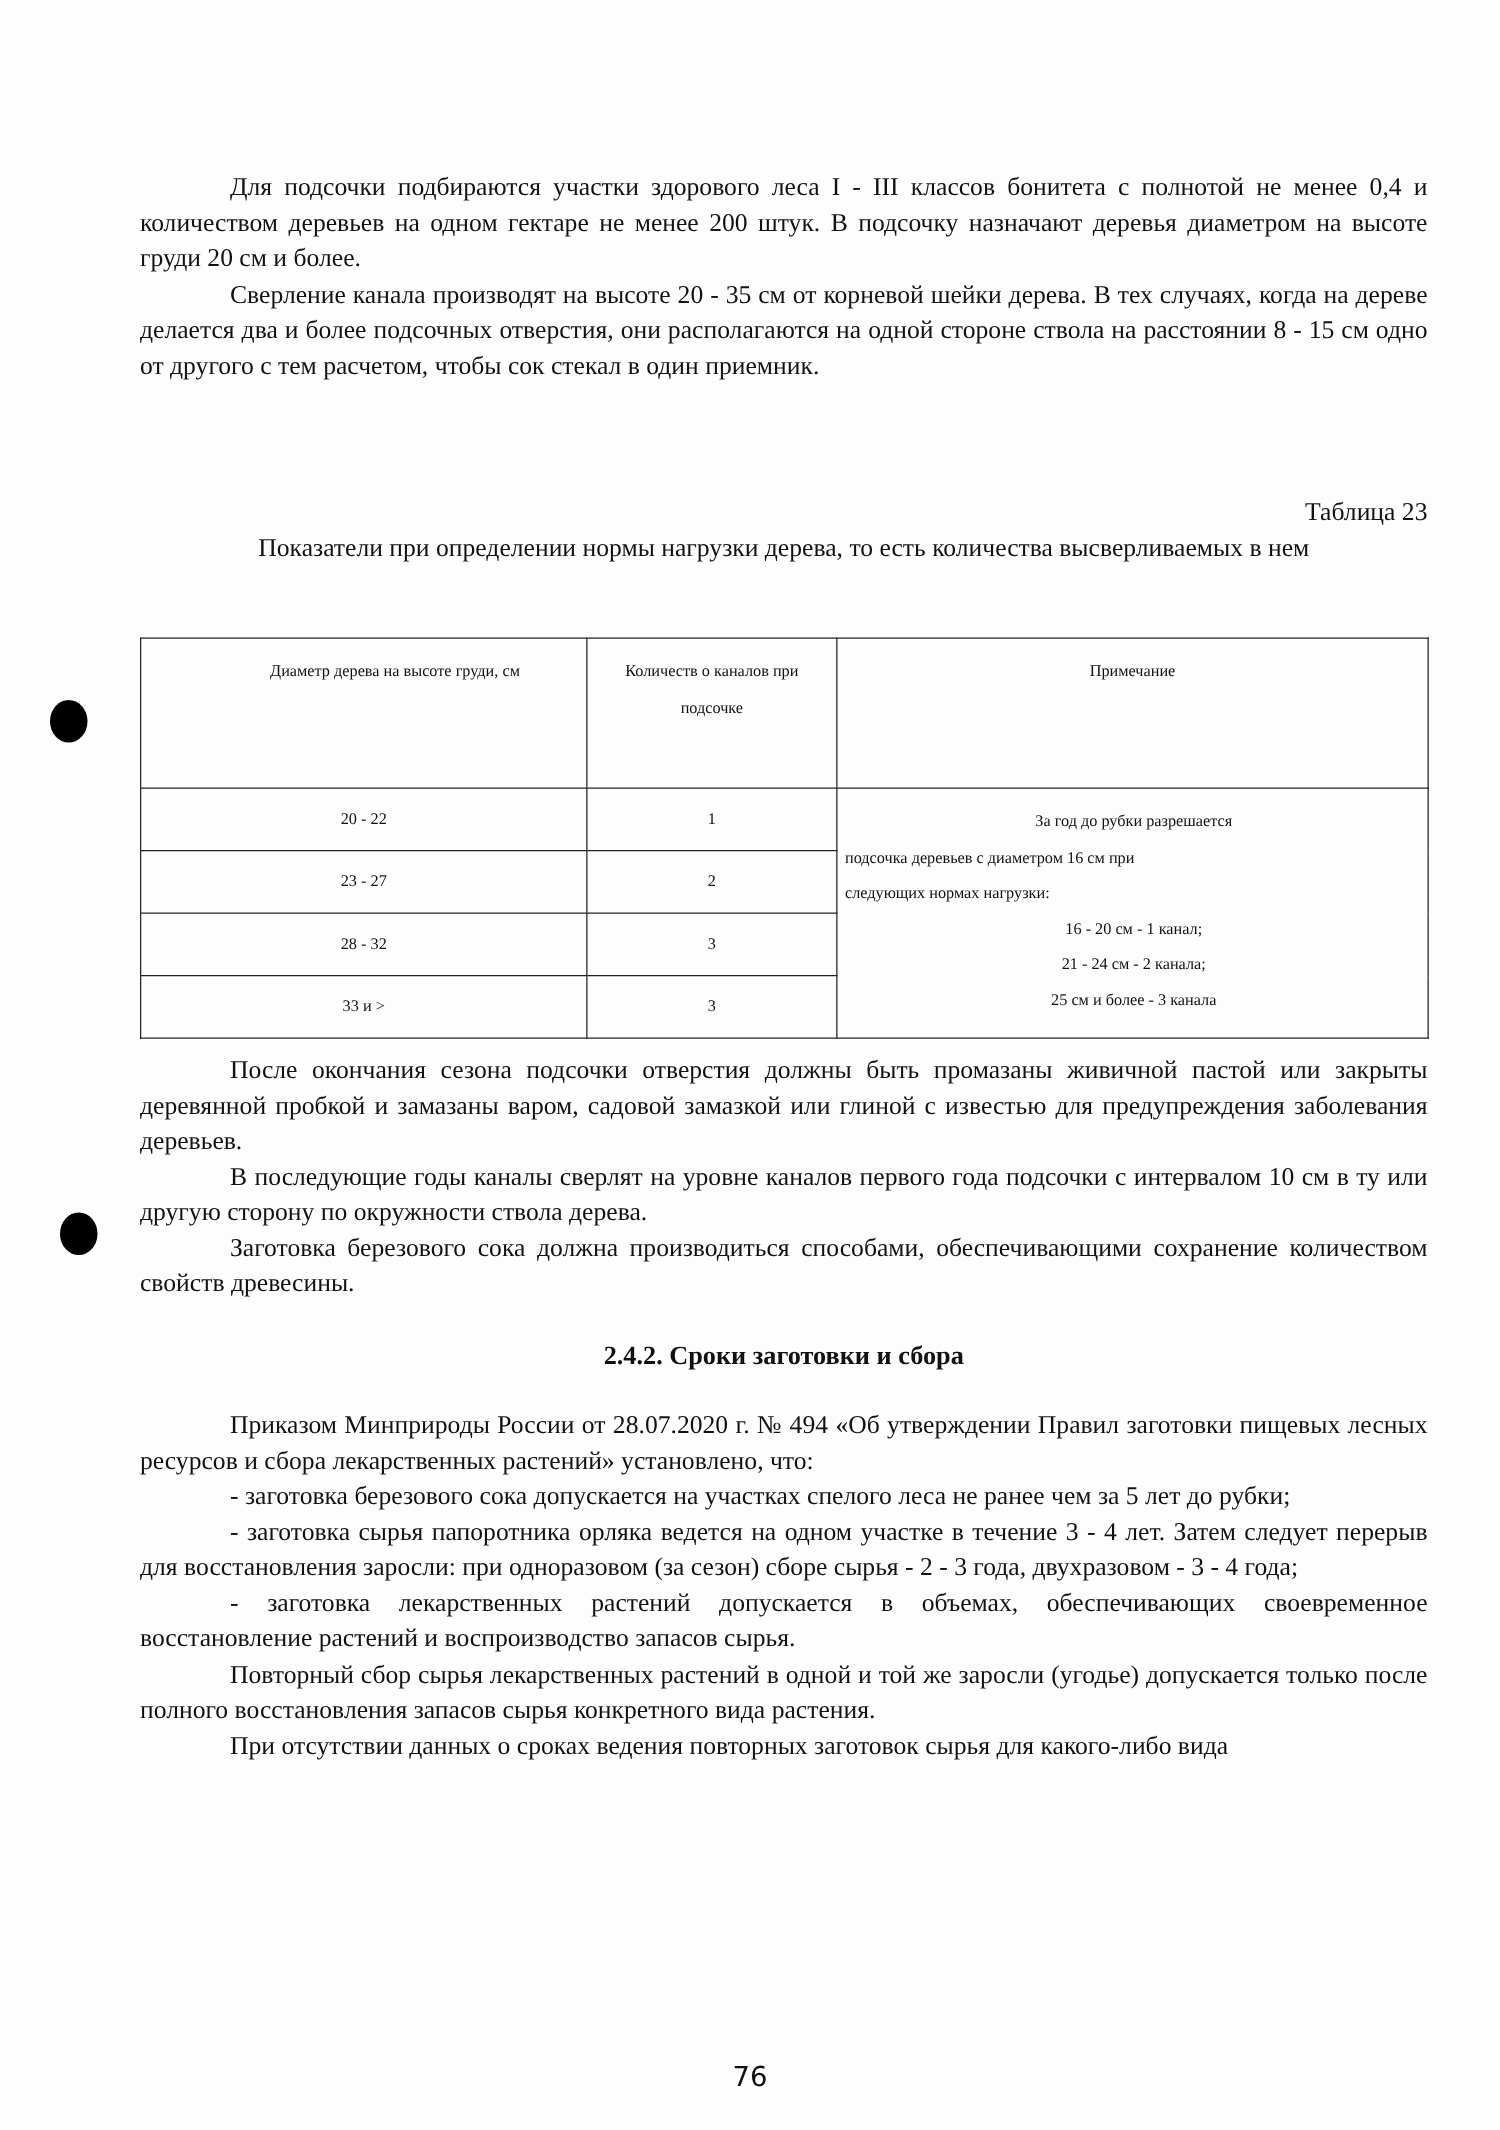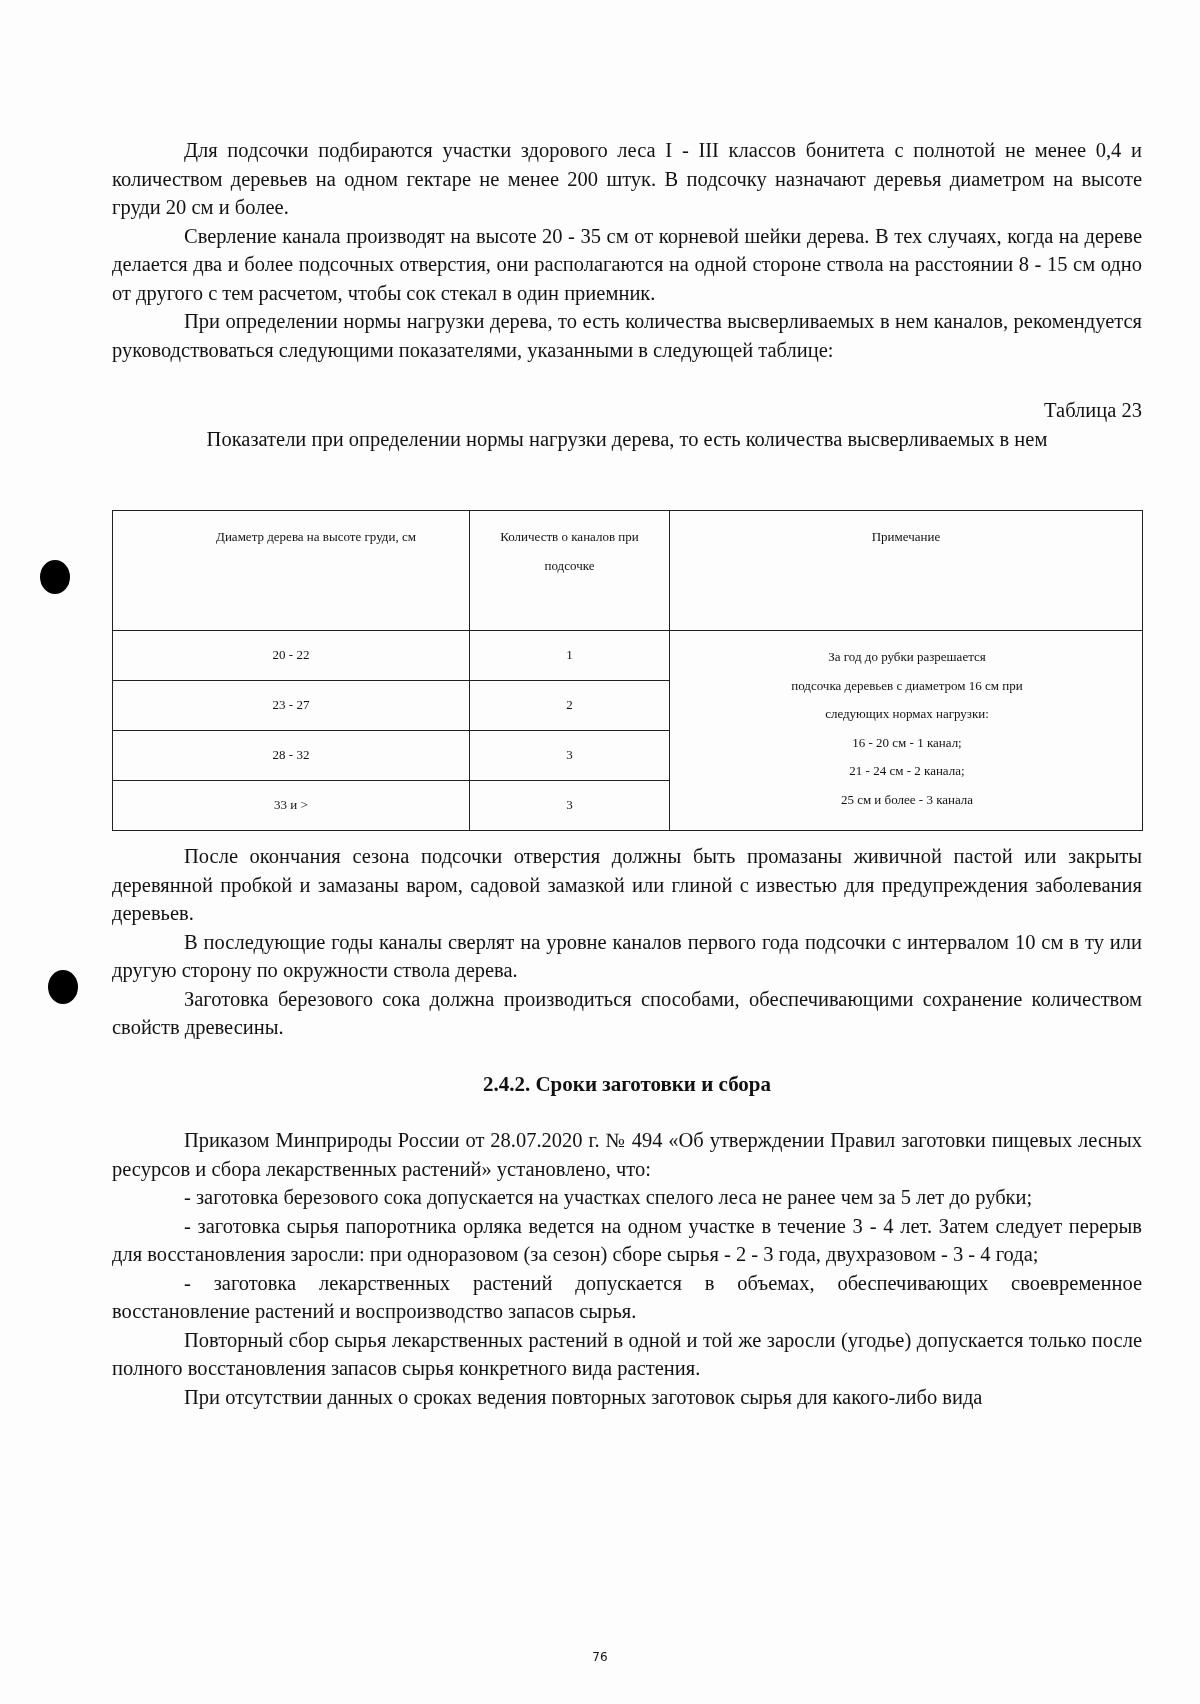--- a/index.html
+++ b/index.html
@@ -11,36 +11,35 @@
   .p.noindent { text-indent: 0; }
   .right { text-align: right; }
   .center { text-align: center; }
   .heading { font-weight: bold; text-align: center; font-size: 21px; }
   table.norm { position: absolute; left: 112px; top: 510px; width: 1031px; border-collapse: collapse; font-size: 13px; line-height: 28.5px; }
   table.norm td, table.norm th { border: 1.5px solid #222; font-weight: normal; vertical-align: top; }
   table.norm th { height: 106px; padding-top: 12px; }
   table.norm td.num { text-align: center; height: 47px; vertical-align: middle; }
   .note-cell { text-align: center; padding: 12px 4px 0 6px; }
   .note-line { display: block; }
-  .note-line.left { text-align: center; }
-  .page-number { position: absolute; top: 1650px; left: 0; width: 1200px; text-align: center; font-family: "DejaVu Sans", sans-serif; font-size: 12px; }
+  .note-line.left { text-align: left; }
+  .page-number { position: absolute; top: 1650px; left: 0; width: 1200px; text-align: center; font-family: "DejaVu Sans", sans-serif; font-size: 22px; }
   .hole { position: absolute; width: 30px; height: 34px; border-radius: 50%; background: #000; }
 </style>
 </head>
 <body>
 
 <div class="page">
 
   <div class="hole" style="left:40px; top:560px;"></div>
   <div class="hole" style="left:48px; top:970px;"></div>
 
   <div class="text-block" style="top:136px;">
     <p class="p">Для подсочки подбираются участки здорового леса I - III классов бонитета с полнотой не менее 0,4 и количеством деревьев на одном гектаре не менее 200 штук. В подсочку назначают деревья диаметром на высоте груди 20 см и более.</p>
     <p class="p">Сверление канала производят на высоте 20 - 35 см от корневой шейки дерева. В тех случаях, когда на дереве делается два и более подсочных отверстия, они располагаются на одной стороне ствола на расстоянии 8 - 15 см одно от другого с тем расчетом, чтобы сок стекал в один приемник.</p>
-    <p class="p">При определении нормы нагрузки дерева, то есть количества высверливаемых в нем каналов, рекомендуется руководствоваться следующими показателями, указанными в следующей таблице:</p>
   </div>
 
   <div class="text-block" style="top:396px;">
     <p class="p noindent right">Таблица 23</p>
     <p class="p noindent center">Показатели при определении нормы нагрузки дерева, то есть количества высверливаемых в нем</p>
   </div>
 
   <table class="norm">
     <colgroup>
       <col style="width:357px">

